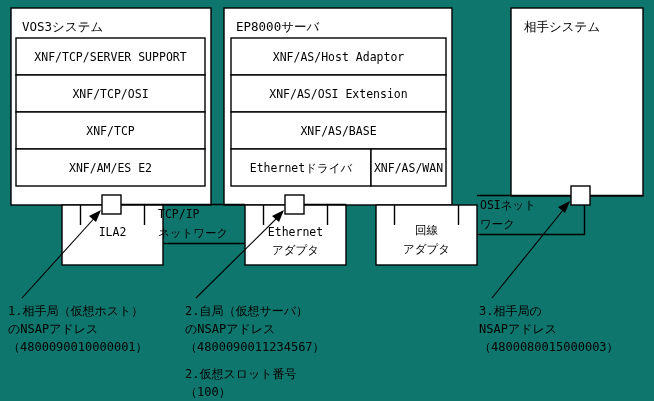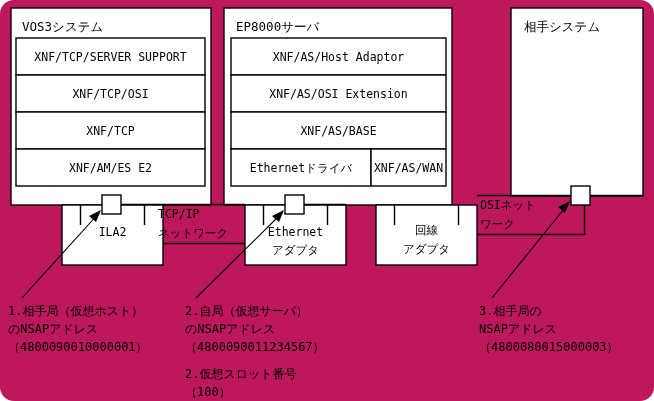--- a/index.html
+++ b/index.html
@@ -4,24 +4,23 @@
 <style>
   html, body {
     margin: 0;
     padding: 0;
     background: #ffffff;
   }
   #stage {
     position: relative;
     width: 654px;
     height: 401px;
-    background: #be185d;
+    background: #0f766e;
     font-family: "DejaVu Sans Mono", "Liberation Mono", monospace;
     overflow: hidden;
-    border-radius: 14px;
   }
   svg#diagram {
     position: absolute;
     left: 0; top: 0;
     width: 654px;
     height: 401px;
   }
   svg#diagram rect.box {
     fill: #ffffff;
     stroke: #000000;

